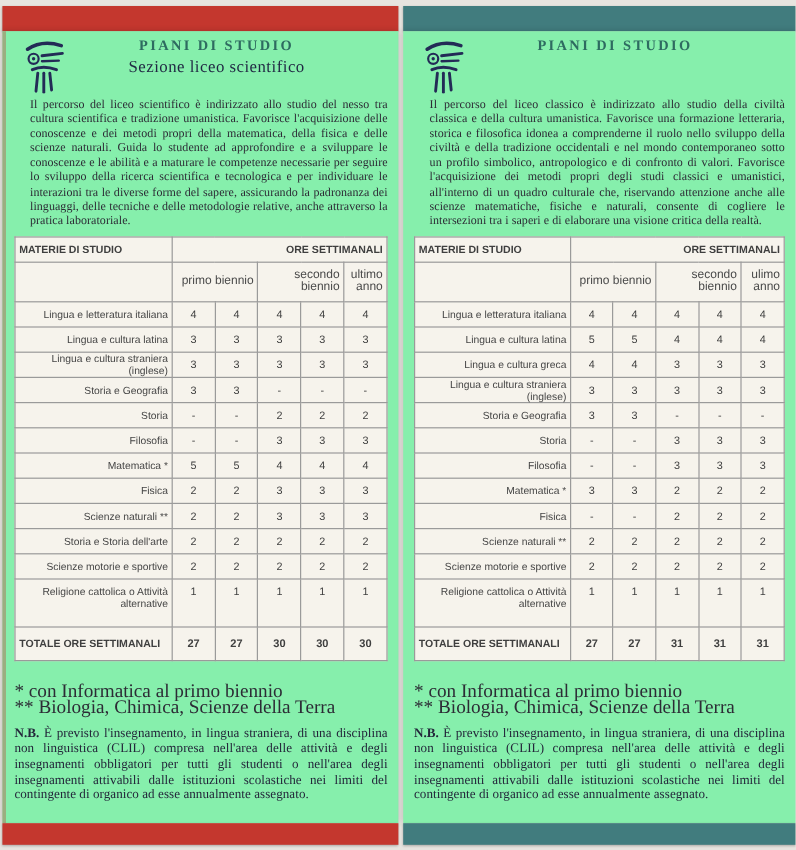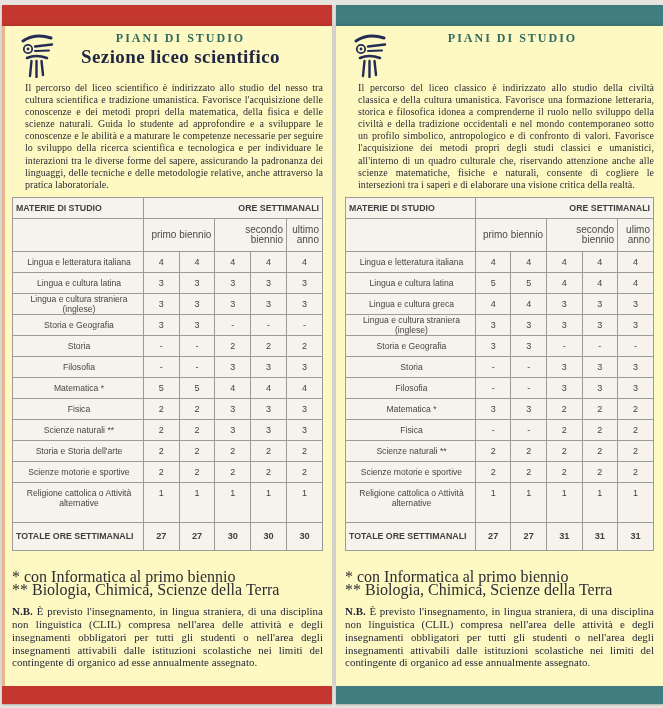--- a/index.html
+++ b/index.html
@@ -11,35 +11,35 @@
   }
   .sheet{position:relative;width:663px;height:708px;overflow:hidden;}
   .panel{position:absolute;top:0;bottom:0;display:flex;flex-direction:column;}
   .panel-left{left:2px;width:330px;}
   .panel-right{left:336px;width:327px;}
   .bar-top{height:21px;margin-top:5px;flex:none;box-shadow:0 1px 2px rgba(0,0,0,.25);}
   .bar-bottom{height:18px;margin-bottom:4px;flex:none;box-shadow:0 1px 2px rgba(0,0,0,.25);}
   .red{background:#c4372e;}
   .teal{background:#417c7e;}
   .page{
-    flex:1;background:#fef9c3;padding:4px 9px 2px 9px;overflow:hidden;
+    flex:1;background:#86efac;padding:4px 9px 2px 9px;overflow:hidden;
     box-shadow:0 0 5px rgba(0,0,0,.18);
   }
   .panel-left .page{border-left:3px solid rgba(196,55,46,.35);padding-left:7px;}
 
   
   .panel-header{position:relative;min-height:46px;margin-top:1px;}
   .logo{position:absolute;left:8px;top:1px;width:34px;height:46px;}
   .head-text{text-align:center;padding-left:26px;}
   .eyebrow{
     font-size:12px;font-weight:bold;letter-spacing:2px;
     color:#2e6b60;line-height:14px;
   }
   .panel-title{
-    font-size:19px;font-weight:bold;color:#1f2742;
+    font-size:14px;font-weight:normal;color:#1f2742;
     letter-spacing:.4px;line-height:23px;
   }
 
   
   .intro{
     margin:5px 0 0 13px;text-align:justify;
     font-size:10px;line-height:12.1px;color:#2c2c35;letter-spacing:.05px;
   }
   .footnotes{margin-top:19px;font-size:16px;line-height:13px;color:#2c2c35;}
   .nb{
@@ -56,21 +56,21 @@
     background:#f6f3ec;
   }
   table.hours th,table.hours td{border:1px solid #9a9a9a;padding:0 3px;}
   col.c-subj{width:132px;}
   col.c-num{width:36px;}
   tr.hrow1 th{height:20px;font-size:8.8px;margin-top:15px;}
   th.h-materie{text-align:left;padding-left:5px;}
   th.h-ore{text-align:right;padding-right:5px;}
   tr.hrow2 td{height:32px;font-size:10px;font-weight:normal;text-align:right;line-height:10px;color:#4a4a4a;}
   tbody td{height:20px;font-size:8.6px;}
-  tbody td.subj{text-align:center;padding-left:5px;color:#454545;}
+  tbody td.subj{text-align:right;padding-left:5px;color:#454545;}
   tbody td.num{text-align:center;font-size:9px;}
   tbody tr:last-of-type td{height:34px;vertical-align:top;padding-top:5px;}
   tfoot th{height:27px;font-size:8.8px;text-align:left;padding-left:5px;}
   tfoot td{height:27px;font-size:9.2px;font-weight:bold;text-align:center;}
 </style>
 </head>
 <body>
 
 <div class="sheet">
 

